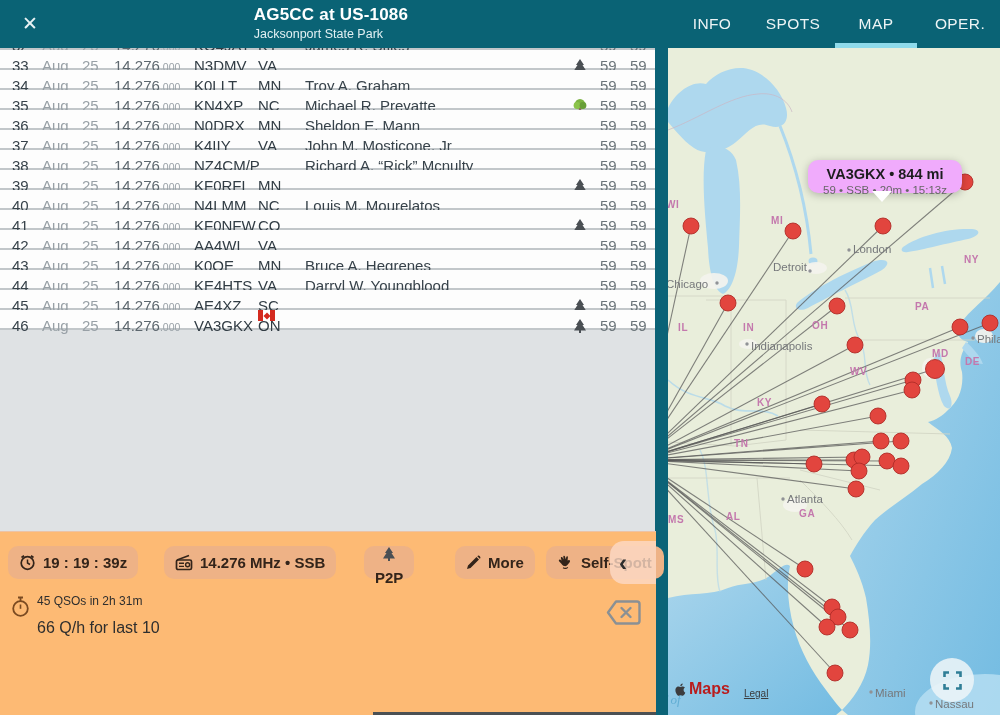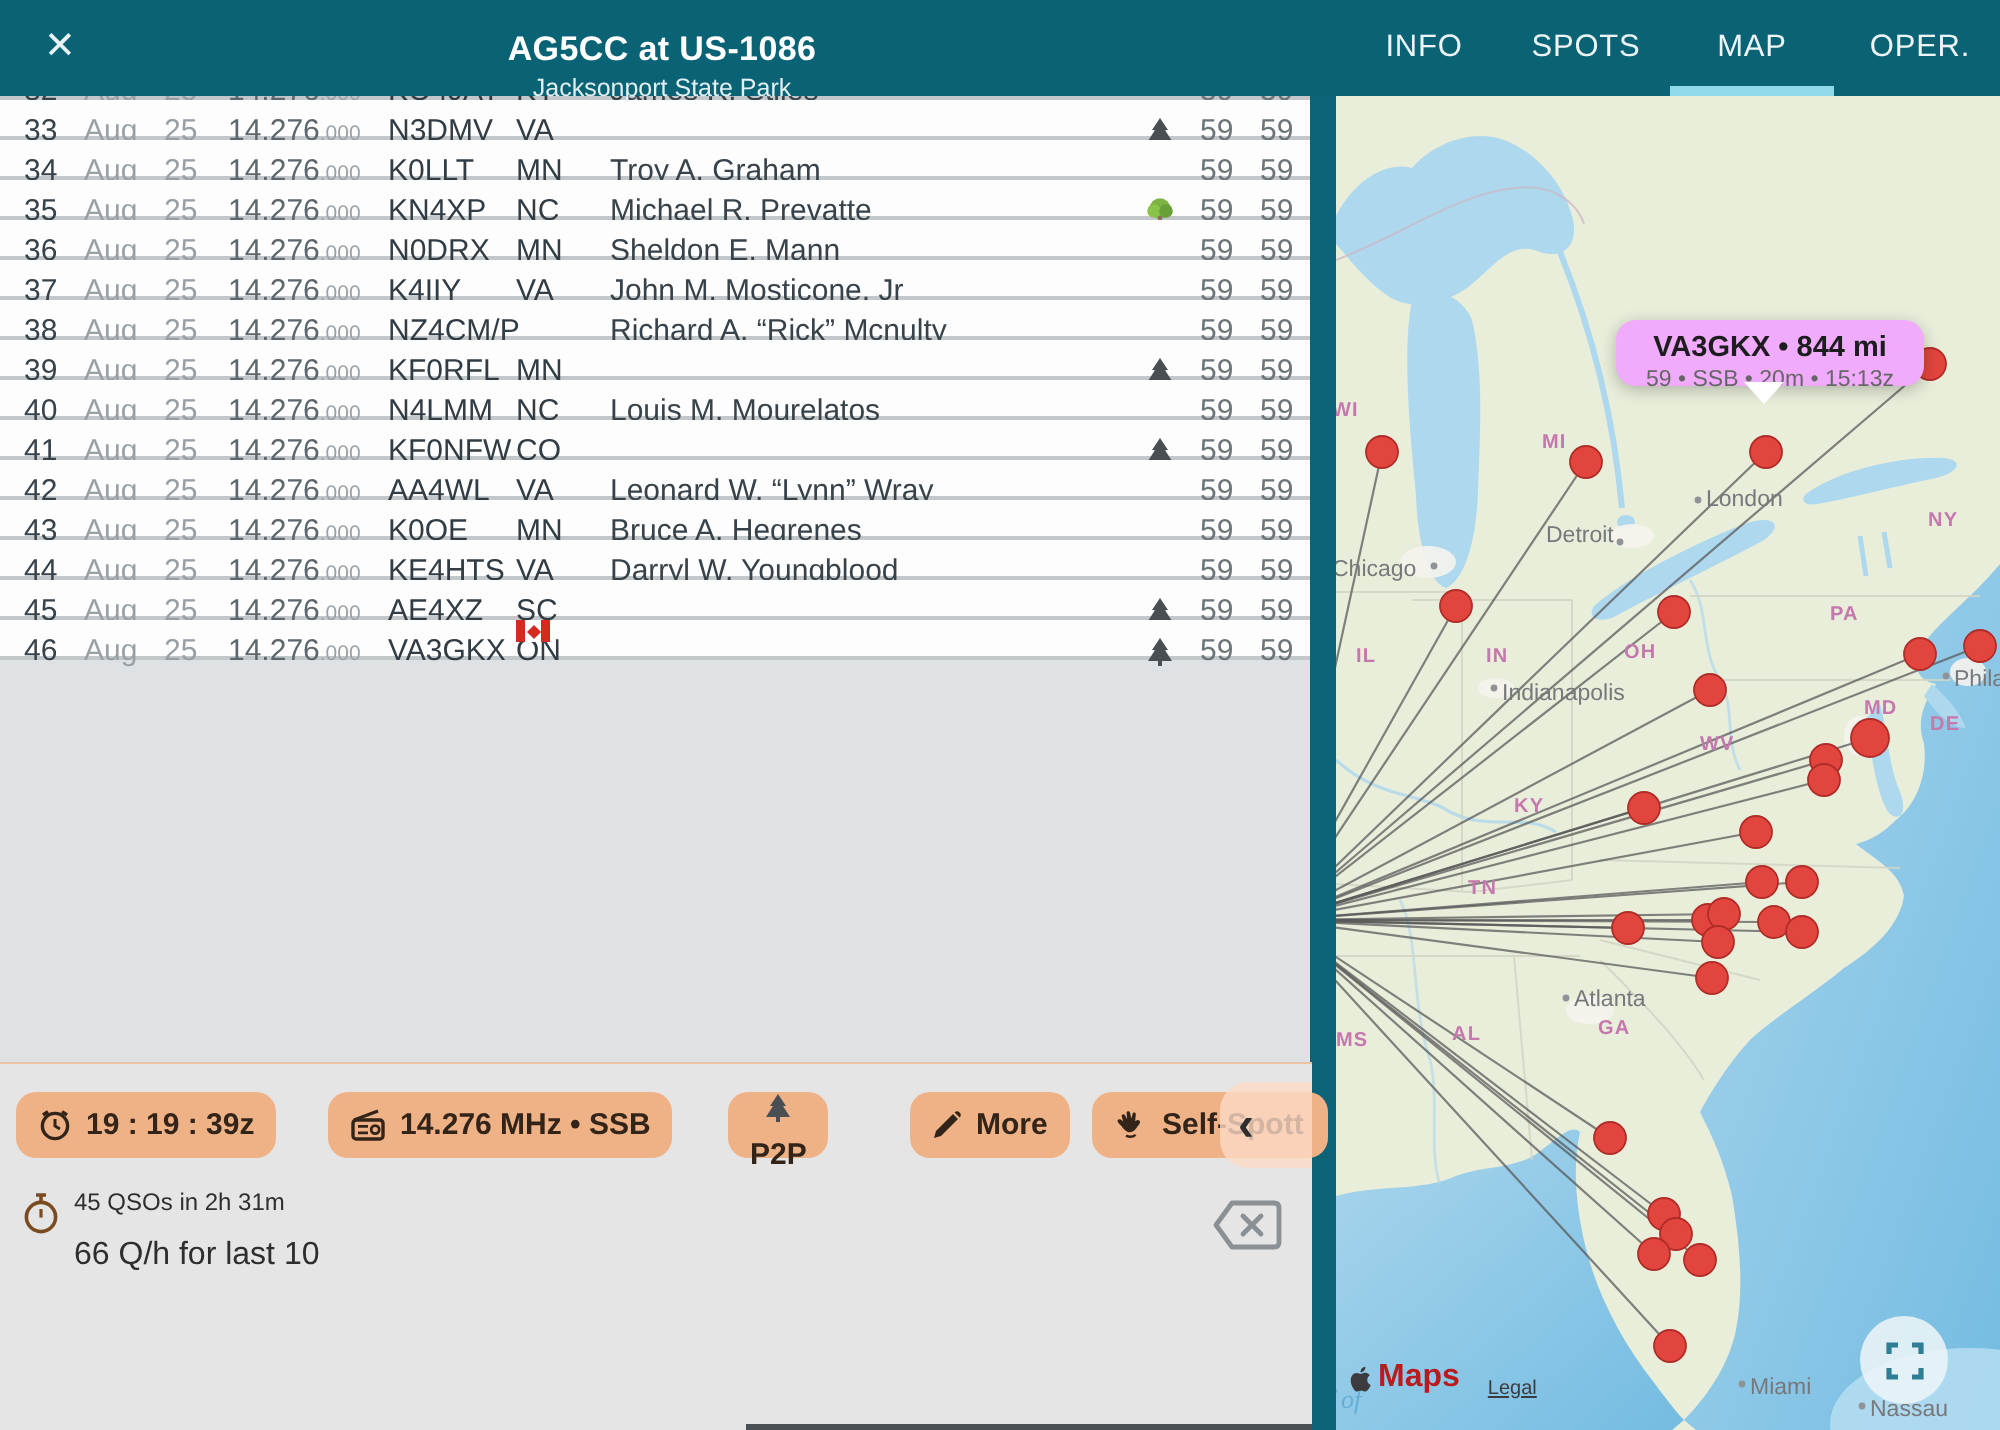--- a/index.html
+++ b/index.html
@@ -3,21 +3,21 @@
 <meta charset="utf-8">
 <style>
   * { margin:0; padding:0; box-sizing:border-box; }
   html,body { width:1000px; height:715px; overflow:hidden; }
   body { font-family:"Liberation Sans", sans-serif; background:#fff; }
   .app { position:relative; width:1000px; height:715px; overflow:hidden; background:#fff; }
 
   
   .header { position:absolute; left:0; top:0; width:1000px; height:48px; background:#0a6375; z-index:50; }
   .close-x { position:absolute; left:18px; top:12px; width:24px; height:24px; color:#e9f3f5; font-size:19px; line-height:24px; text-align:center; cursor:pointer; }
-  .title-block { position:absolute; left:331px; top:5px; transform:translateX(-50%); text-align:center; color:#fff; white-space:nowrap;margin-top:10px; }
+  .title-block { position:absolute; left:331px; top:5px; transform:translateX(-50%); color:#fff; white-space:nowrap; }
   .title-main { font-size:17px; font-weight:bold; letter-spacing:.2px; }
   .title-sub { font-size:12.5px; color:#e2f0f3; margin-top:2px; }
   .tab { position:absolute; top:0; height:48px; line-height:48px; color:#ecf4f5; font-size:15.5px; letter-spacing:.4px; text-align:center; cursor:pointer; }
   .tab-underline { position:absolute; left:835px; bottom:0; width:82px; height:5px; background:#8fdbeb; }
 
   
   .table-wrap { position:absolute; left:0; top:48px; width:656px; height:483px; overflow:hidden; background:#dfe2e4; }
   .rows { margin-top:-18px; }
   .row { position:relative; height:20px; background:#fdfdfd; border-bottom:2px solid #c2c7ca; font-size:15px; color:#37424a; }
   .row span { position:absolute; top:0; line-height:31px; white-space:nowrap; }
@@ -30,21 +30,21 @@
   .c-state{ left:258px; color:#313c44; }
   .c-name { left:305px; color:#37424a; }
   .c-tree { left:572px; width:18px; height:31px; display:flex; align-items:center; }
   .c-s    { left:600px; color:#6b7479; }
   .c-r    { left:630px; color:#6b7479; }
   .flagCA { display:inline-block; width:17px; height:11px; vertical-align:-1px; margin-right:4px;
             background:linear-gradient(to right,#d42a1f 0 27%,#fff 27% 73%,#d42a1f 73% 100%); position:relative; }
   .flagCA i { position:absolute; left:50%; top:50%; width:5px; height:5px; background:#d42a1f; transform:translate(-50%,-50%) rotate(45deg); }
 
   
-  .panel { position:absolute; left:0; top:531px; width:656px; height:184px; background:#e5e5e5; border-top:1px solid #ecc3a6; z-index:20; }
+  .panel { position:absolute; left:0; top:531px; width:656px; height:184px; background:#fdba74; border-top:1px solid #ecc3a6; z-index:20; }
   .chip { position:absolute; top:14px; height:33px; background:#eeb286; border:none; border-radius:10px; display:flex; align-items:center; gap:7px; padding:0 11px; font-family:"Liberation Sans",sans-serif; font-size:15px; font-weight:bold; color:#33241a; cursor:pointer; white-space:nowrap; }
   .chip svg { flex:0 0 auto; }
   .drawer-handle { position:absolute; right:0; top:9px; width:46px; height:43px; background:rgba(252,218,198,.8); border-radius:14px 0 0 14px; z-index:5; display:flex; align-items:center; cursor:pointer; }
   .drawer-handle .chev { font-size:24px; font-weight:bold; color:#2e2e2e; margin-left:9px; line-height:1; }
   .stats-icon { position:absolute; left:10px; top:595px; }
   .stats-line1 { position:absolute; left:37px; top:593px; font-size:16px; color:#2e2e2e; }
   .stats-line2 { position:absolute; left:37px; top:618px; font-size:16px; color:#2e2e2e;text-align:right; }
   .backspace { position:absolute; left:606px; top:598px; cursor:pointer; }
   .kb-bar { position:absolute; left:373px; bottom:0; width:283px; height:3px; background:#4b5054; }
 
@@ -228,21 +228,20 @@
           <span class="c-s">59</span>
           <span class="c-r">59</span>
         </div>
         <div class="row">
           <span class="c-num">42</span>
           <span class="c-mon">Aug</span>
           <span class="c-day">25</span>
           <span class="c-freq">14.276<small>.000</small></span>
           <span class="c-call">AA4WL</span>
           <span class="c-state">VA</span>
-          <span class="c-name">Leonard W. “Lynn” Wray</span>
           <span class="c-s">59</span>
           <span class="c-r">59</span>
         </div>
         <div class="row">
           <span class="c-num">43</span>
           <span class="c-mon">Aug</span>
           <span class="c-day">25</span>
           <span class="c-freq">14.276<small>.000</small></span>
           <span class="c-call">K0OE</span>
           <span class="c-state">MN</span>

